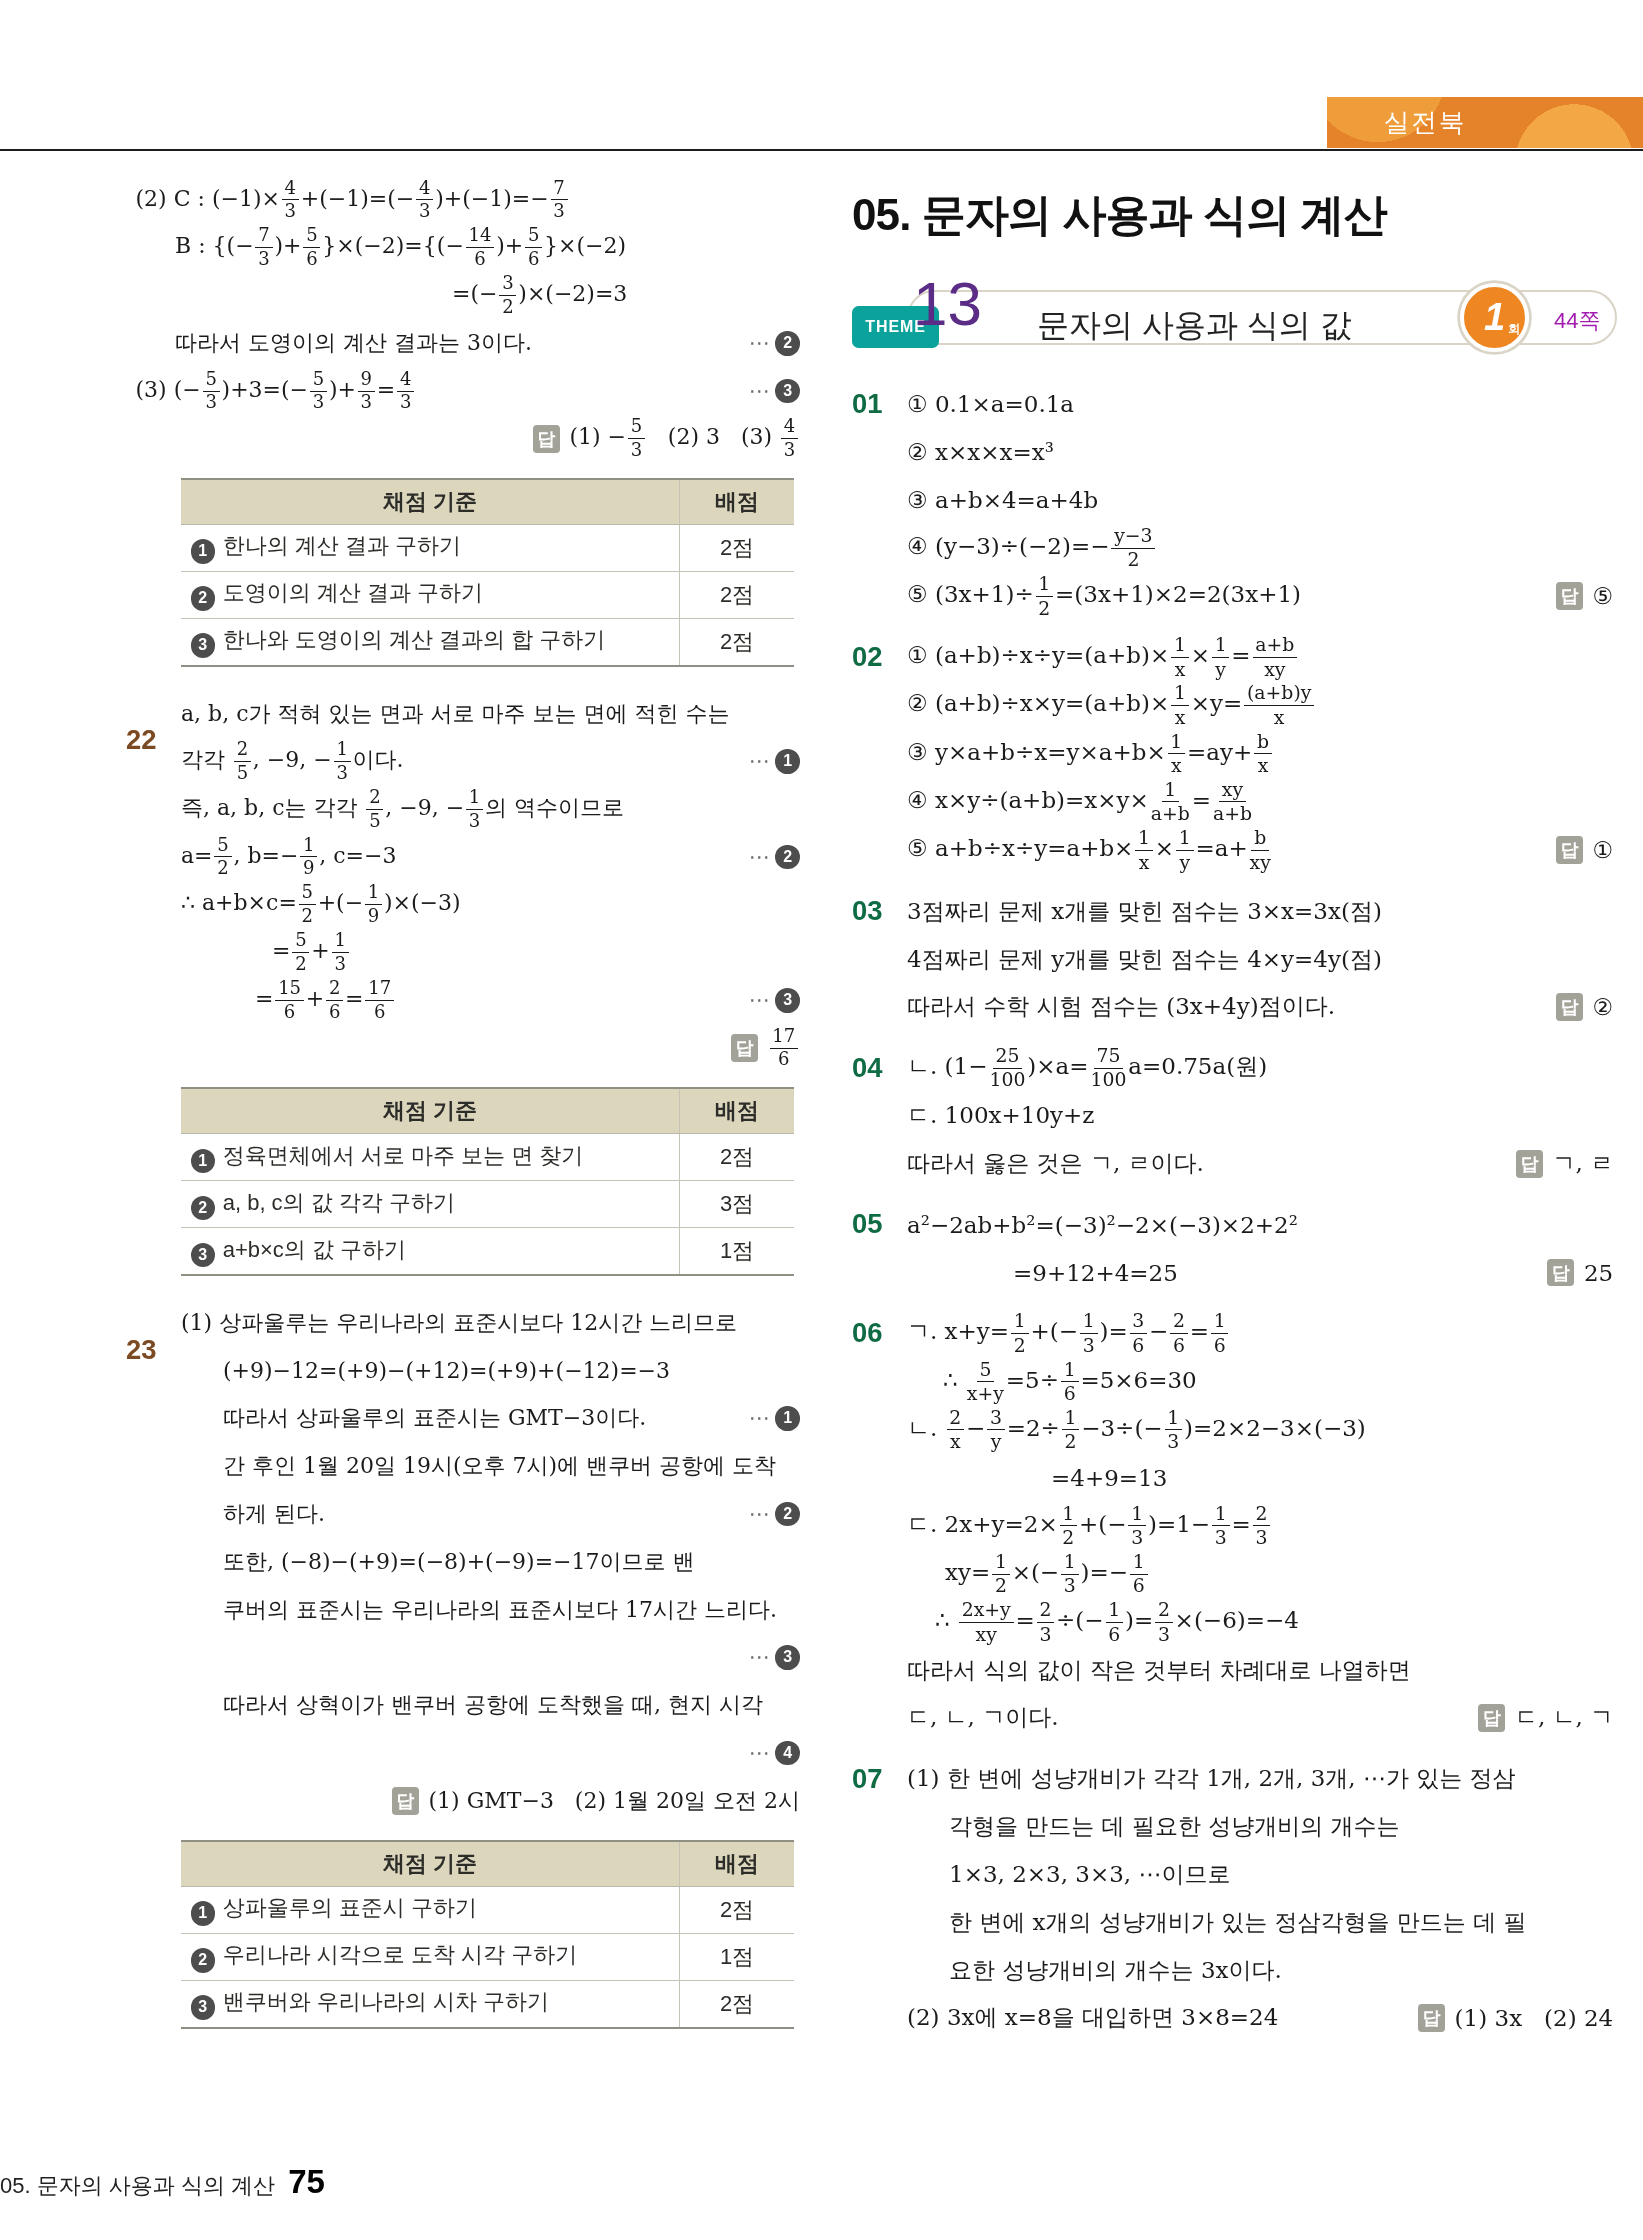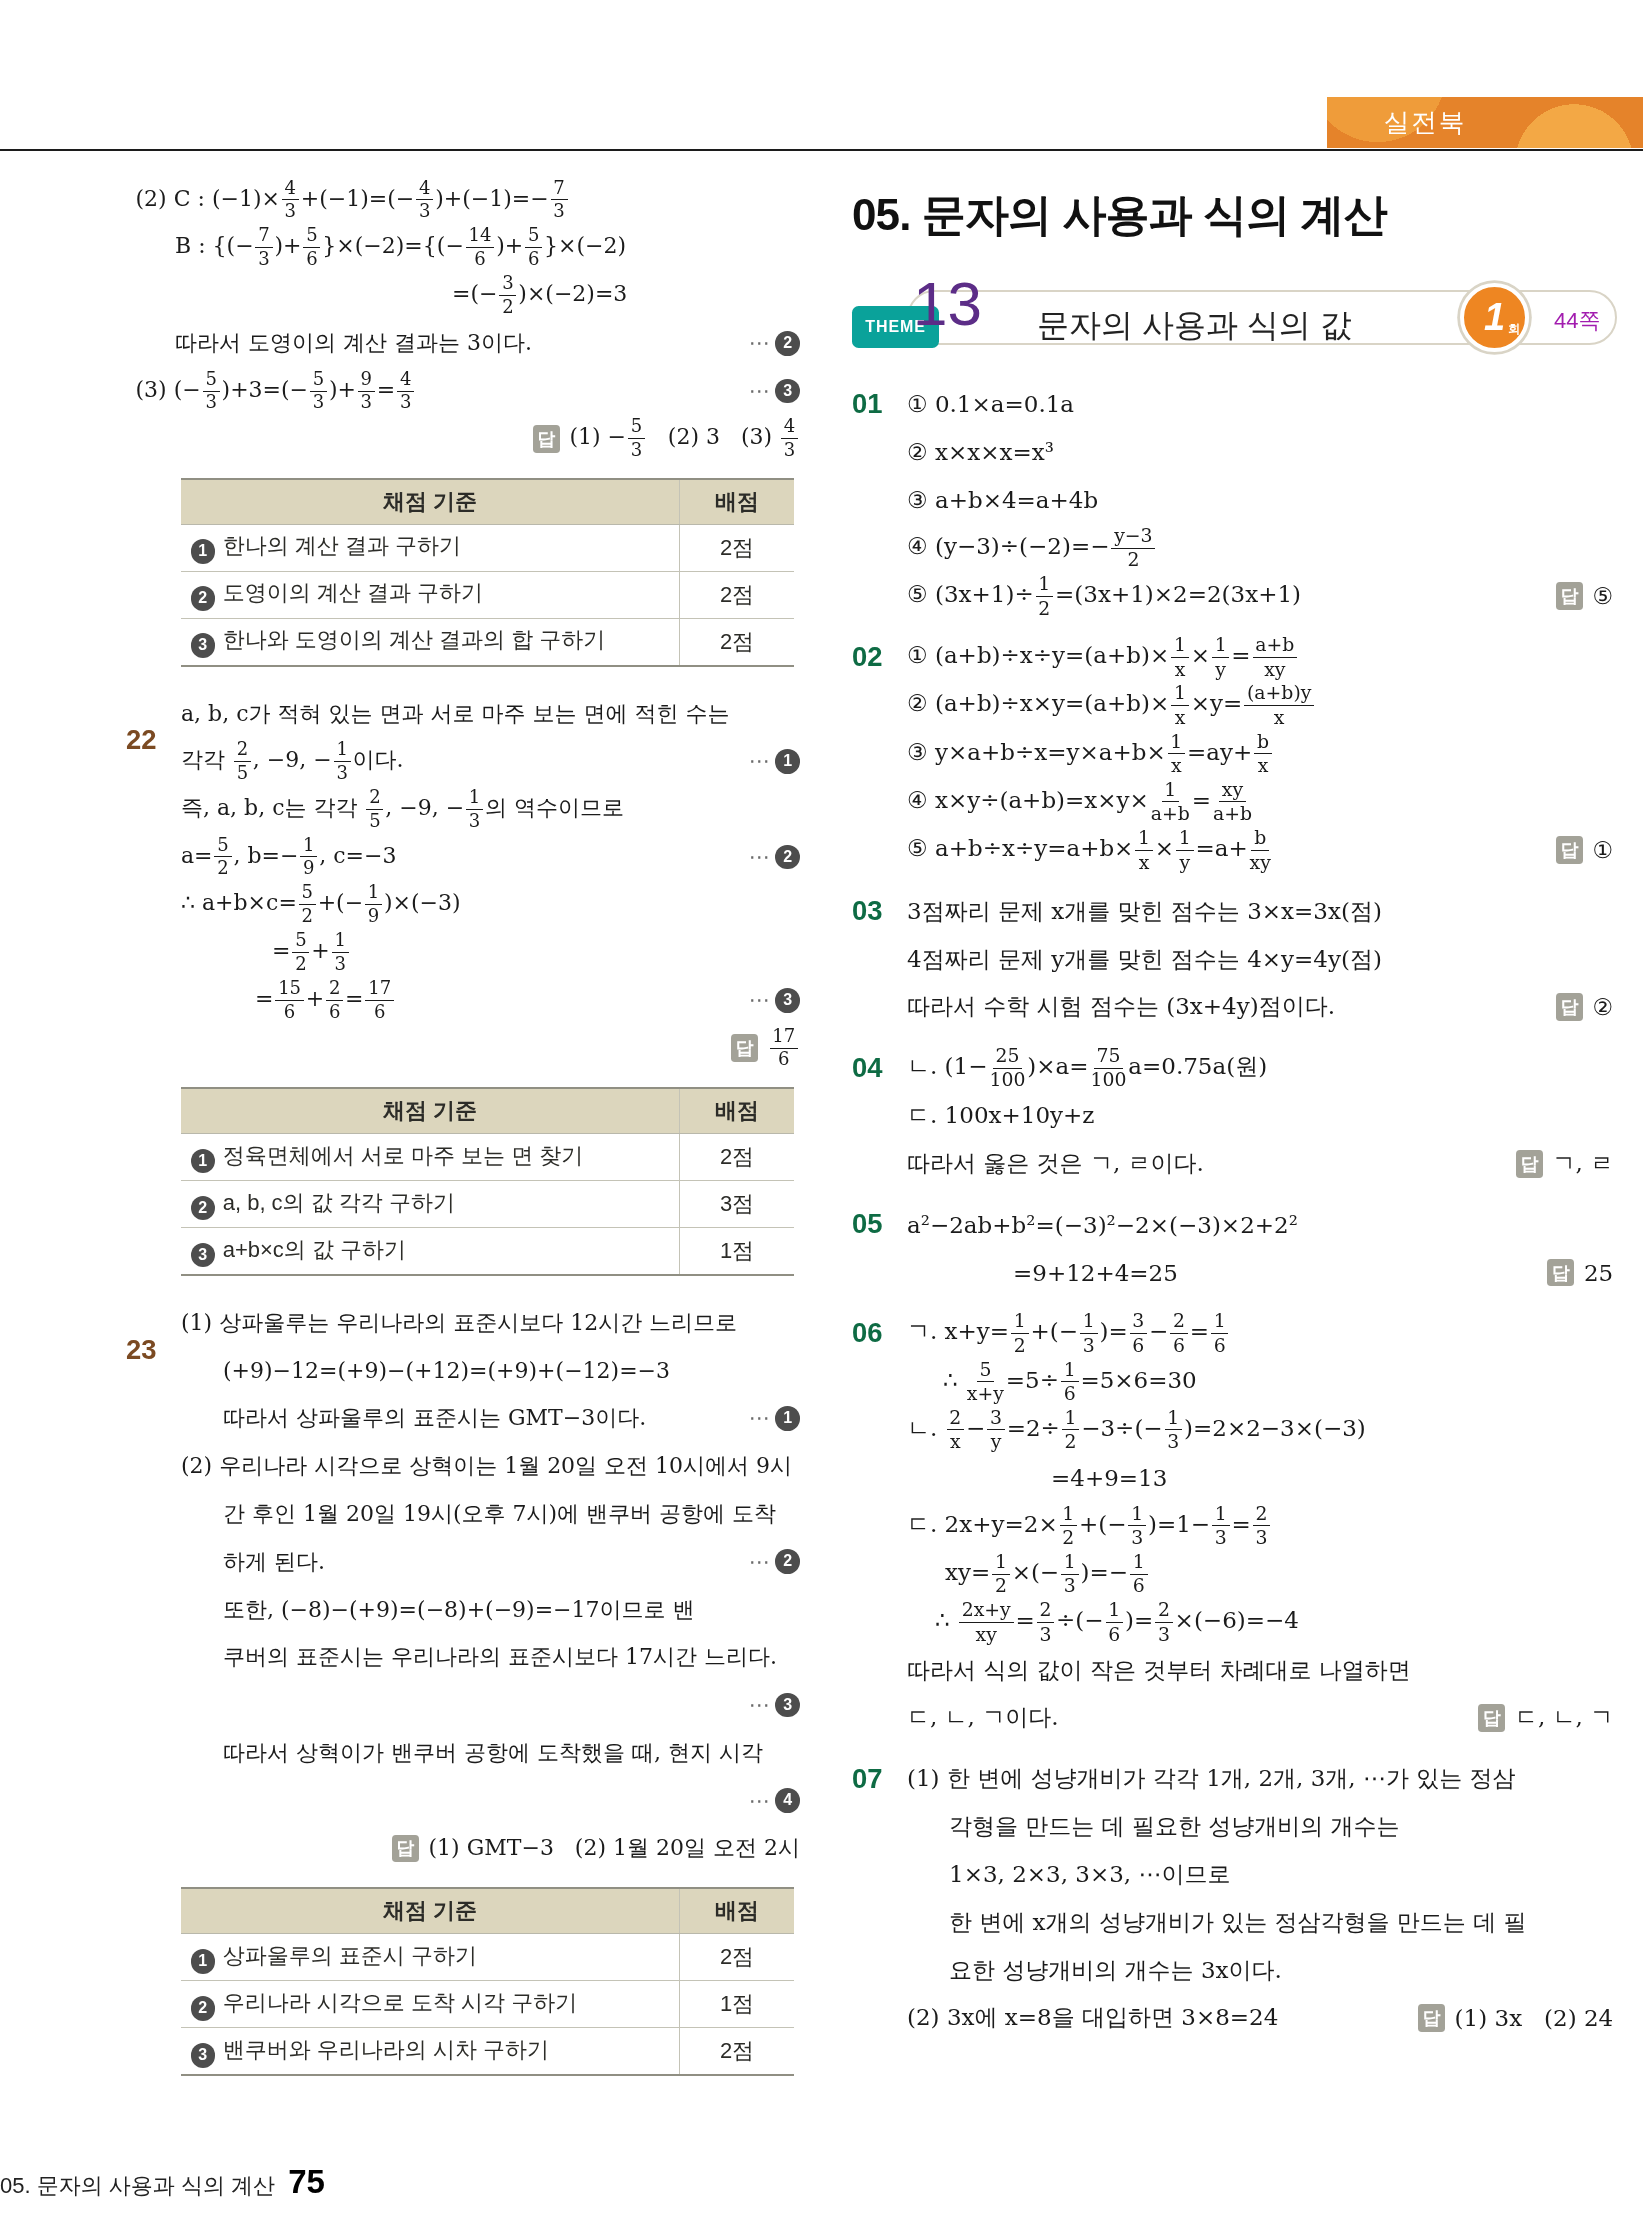--- a/index.html
+++ b/index.html
@@ -291,23 +291,20 @@
           </div>
           <div class="line">
             <span class="mt" style="padding-left:42px">따라서 상파울루의 표준시는 GMT−3이다.</span>
             <span class="sp"></span>
             <span class="mk">
               <span class="dots">⋯</span>
               <span class="mb">1</span>
             </span>
           </div>
           <div class="line">
-            <span class="mt">(2) 우리나라 시각으로 상혁이는 1월 20일 오전 10시에서 9시</span>
-          </div>
-          <div class="line">
             <span class="mt" style="padding-left:42px">간 후인 1월 20일 19시(오후 7시)에 밴쿠버 공항에 도착</span>
           </div>
           <div class="line">
             <span class="mt" style="padding-left:42px">하게 된다.</span>
             <span class="sp"></span>
             <span class="mk">
               <span class="dots">⋯</span>
               <span class="mb">2</span>
             </span>
           </div>

